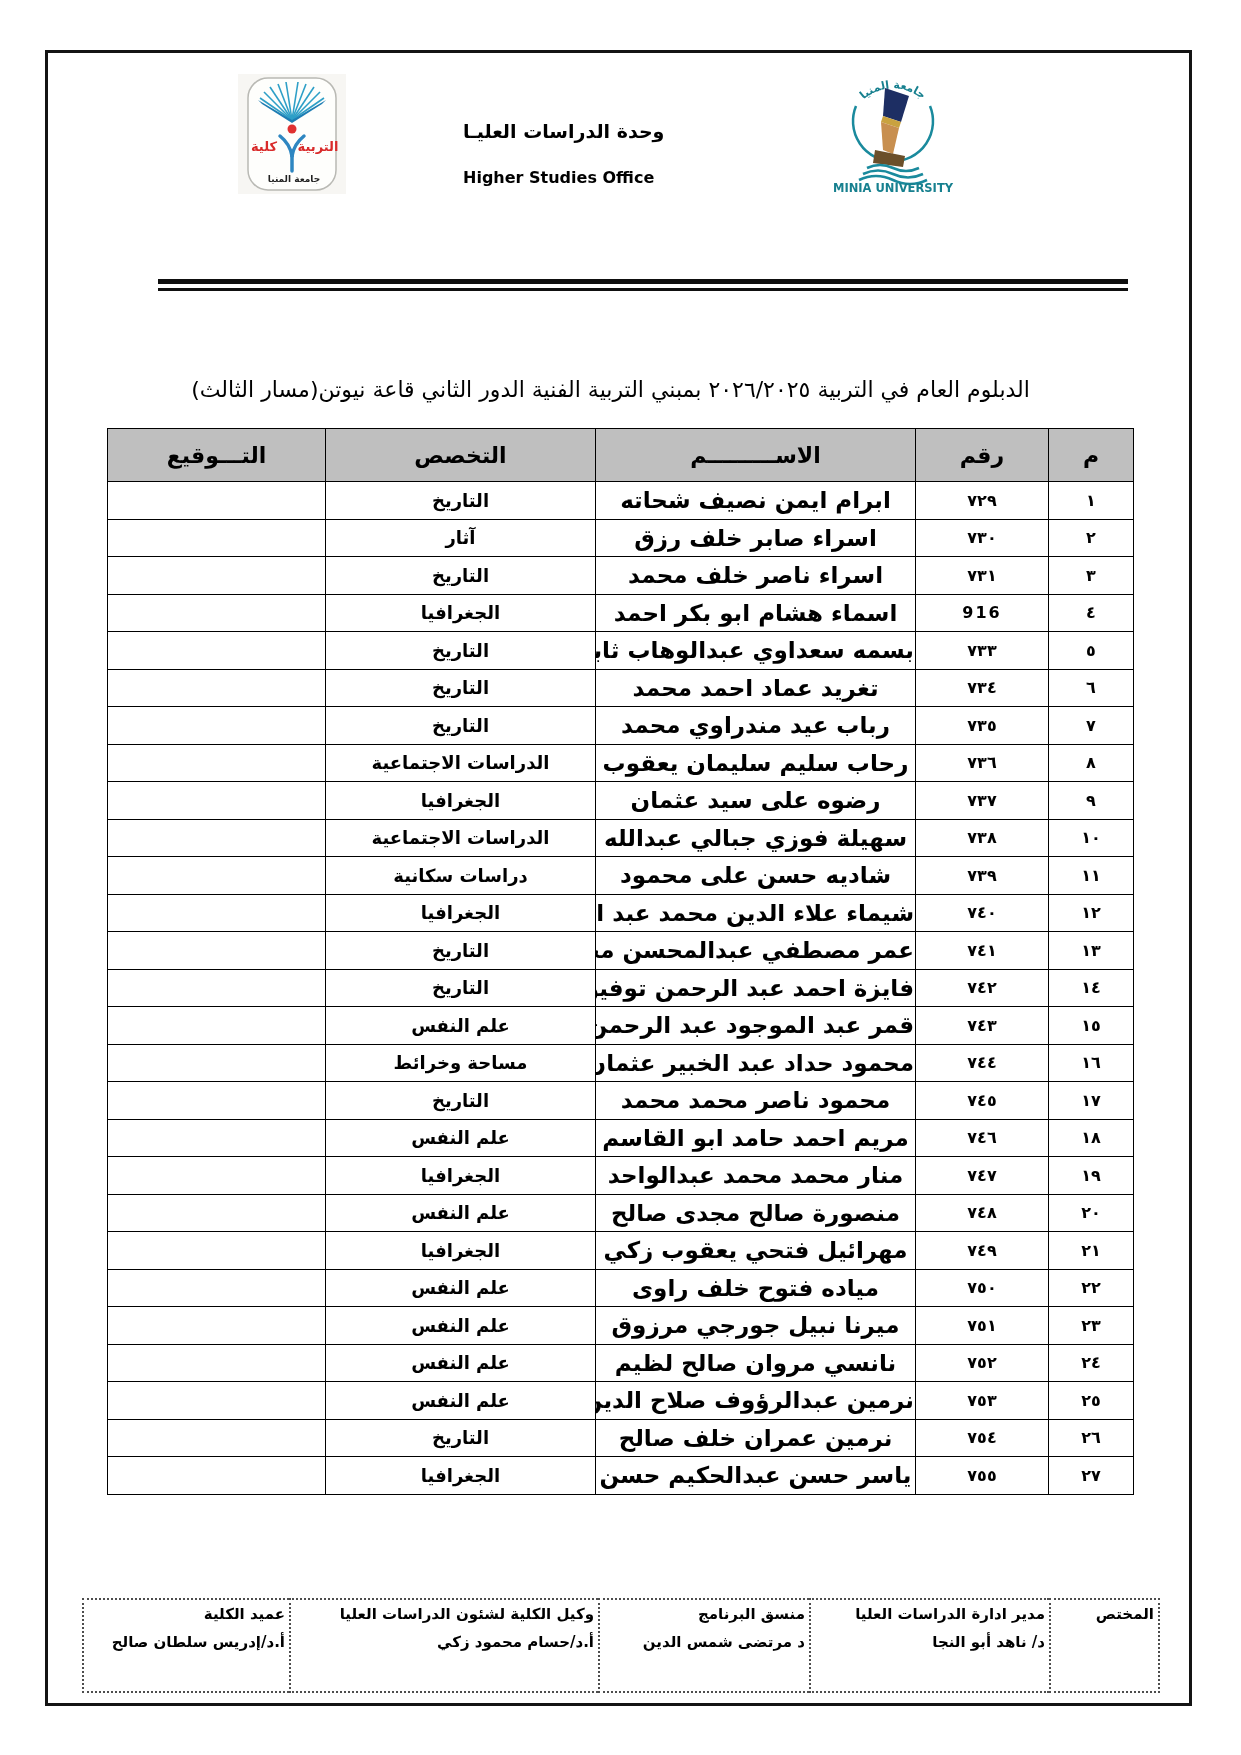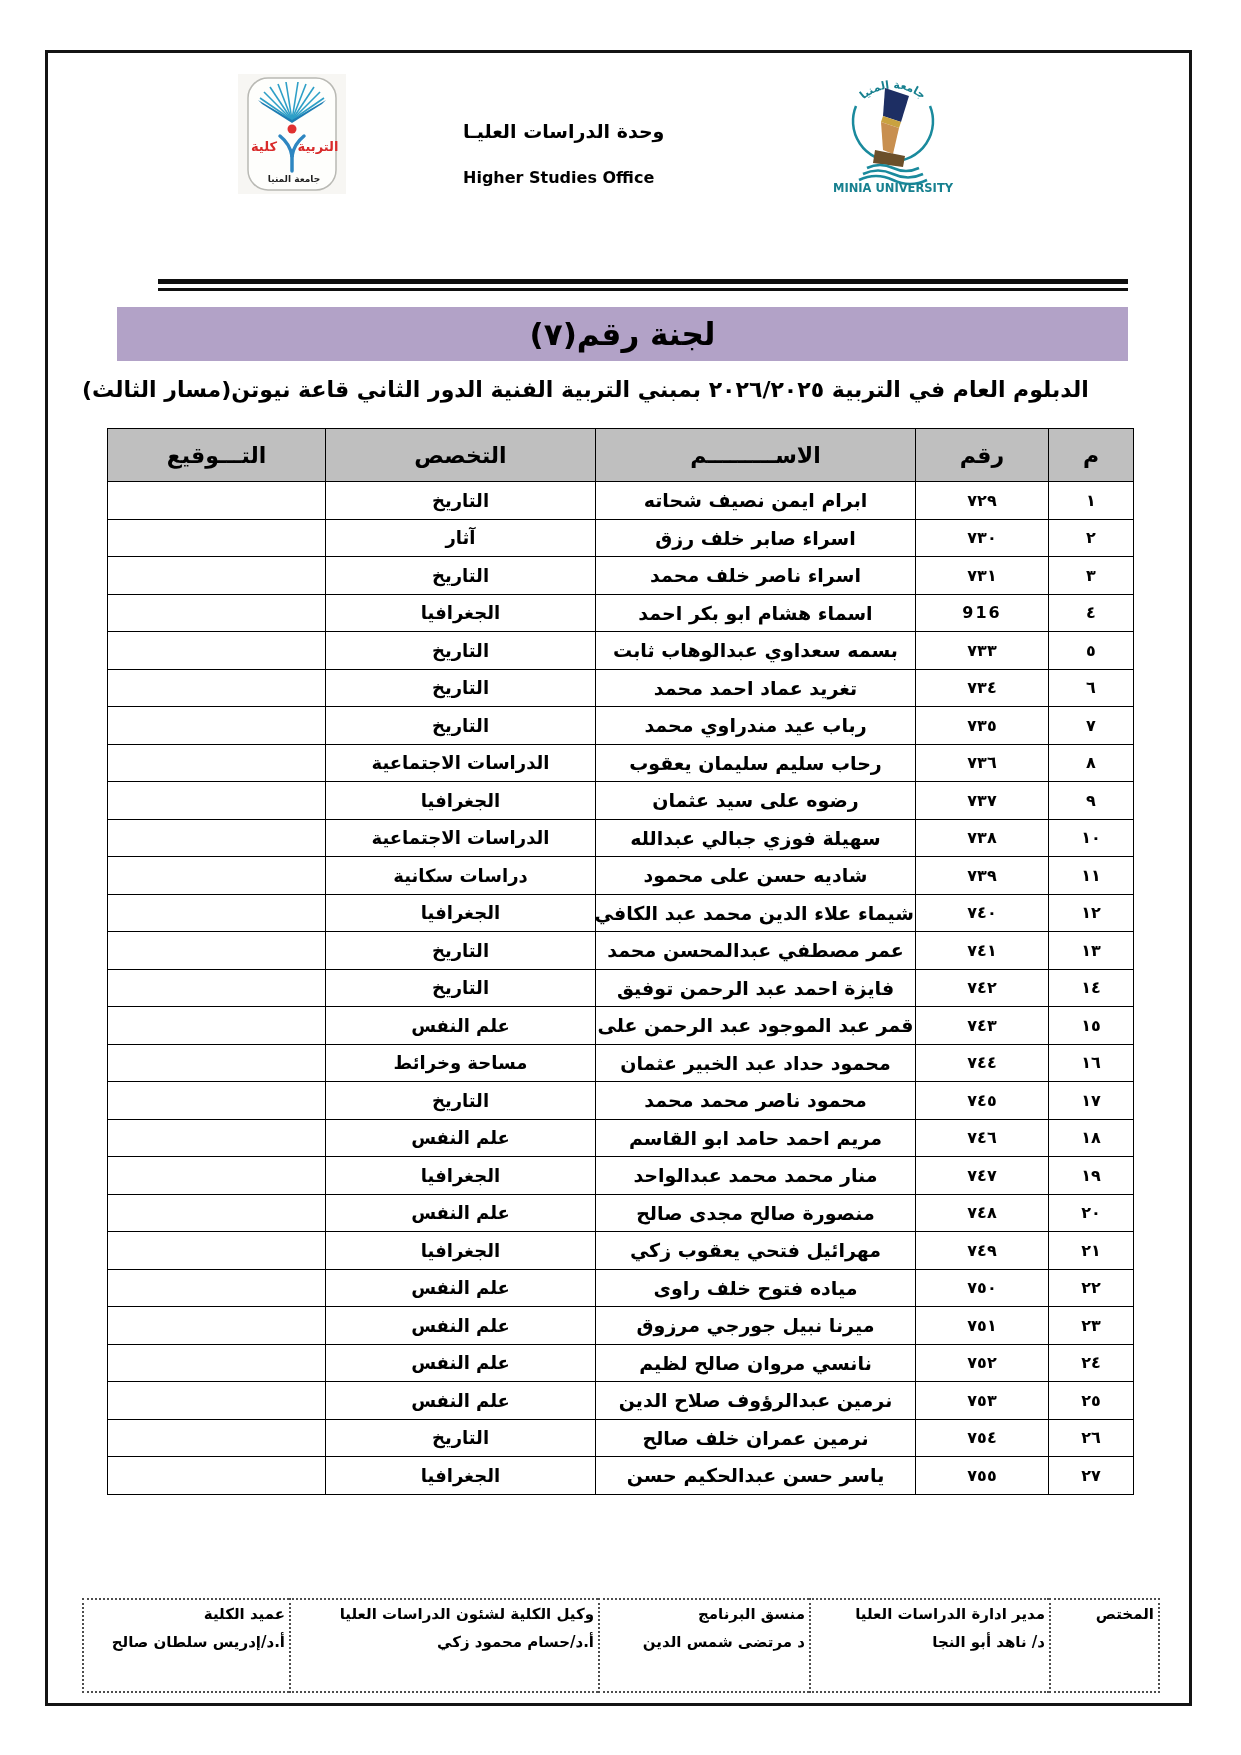--- a/index.html
+++ b/index.html
@@ -19,32 +19,32 @@
   .center-head{position:absolute;left:463px;top:120px;width:360px;text-align:left;}
   .ar-unit{font-size:19px;font-weight:bold;direction:rtl;}
   .en-unit{margin-top:26px;font-size:16px;font-weight:bold;}
   
   .sep{position:absolute;left:158px;top:279px;width:970px;height:4px;
        border-top:5px solid #0f0f0f;border-bottom:3px solid #0f0f0f;}
   
   .title-bar{position:absolute;left:117px;top:307px;width:1011px;height:54px;
              background:var(--bar-color);display:flex;align-items:center;justify-content:center;
              font-size:31px;font-weight:bold;direction:rtl;}
-  .subtitle{position:absolute;left:82px;top:377px;width:1045px;text-align:left;
-            font-size:22px;font-weight:bold;direction:rtl;white-space:nowrap;}
+  .subtitle{position:absolute;left:88px;top:377px;width:1045px;text-align:center;
+            font-size:22px;font-weight:normal;direction:rtl;white-space:nowrap;}
   
   .main-table{position:absolute;left:107px;top:428px;width:1026px;border-collapse:collapse;
               direction:rtl;table-layout:fixed;}
   .main-table th,.main-table td{border:1.5px solid #000;text-align:center;vertical-align:middle;
               overflow:hidden;white-space:nowrap;}
   .main-table thead th{background:var(--thead-bg);height:50px;font-size:22px;font-weight:bold;margin-top:40px;}
   .main-table tbody tr{height:37.5px;}
   .main-table tbody td{font-weight:bold;}
   .main-table td.c-serial,.main-table td.c-number{font-size:16px;letter-spacing:2px;}
-  .main-table td.c-name{font-size:19px;margin-left:27px;}
+  .main-table td.c-name{font-size:23px;margin-left:27px;}
   .main-table td.c-spec{font-size:18px;}
   
   .footer-table{position:absolute;left:82px;top:1598px;width:1076px;border-collapse:collapse;
                 direction:rtl;table-layout:fixed;}
   .footer-table td{border:2px dotted #4d4d4d;padding:5px 4px 8px;text-align:right;
                    vertical-align:top;font-weight:bold;height:78px;}
   .f-title{font-size:15px;}
   .f-name{font-size:15px;margin-top:10px;min-height:20px;}
   
   .logo-left svg,.logo-right svg{display:block;}
@@ -111,23 +111,20 @@
         <path d="M36 98 Q49 92 62 98 T88 98"></path>
         <path d="M32 104 Q47 97 62 104 T92 104"></path>
         <path d="M28 110 Q45 102 62 110 T96 110"></path>
       </g>
       <text x="62" y="122" text-anchor="middle" font-size="11.5" font-weight="bold" fill="#17808f">MINIA UNIVERSITY</text>
     </svg>
   </div>
 
   <div class="sep"></div>
 
-  <div class="title-bar">
-    <span>لجنة رقم(٧)</span>
-  </div>
 
   <div class="subtitle">الدبلوم العام في التربية ٢٠٢٦/٢٠٢٥ بمبني التربية الفنية الدور الثاني قاعة نيوتن(مسار الثالث)</div>
 
   <table class="main-table">
     <colgroup>
       <col style="width:85px">
         <col style="width:133px">
         <col style="width:320px">
       <col style="width:270px">
         <col style="width:218px">

